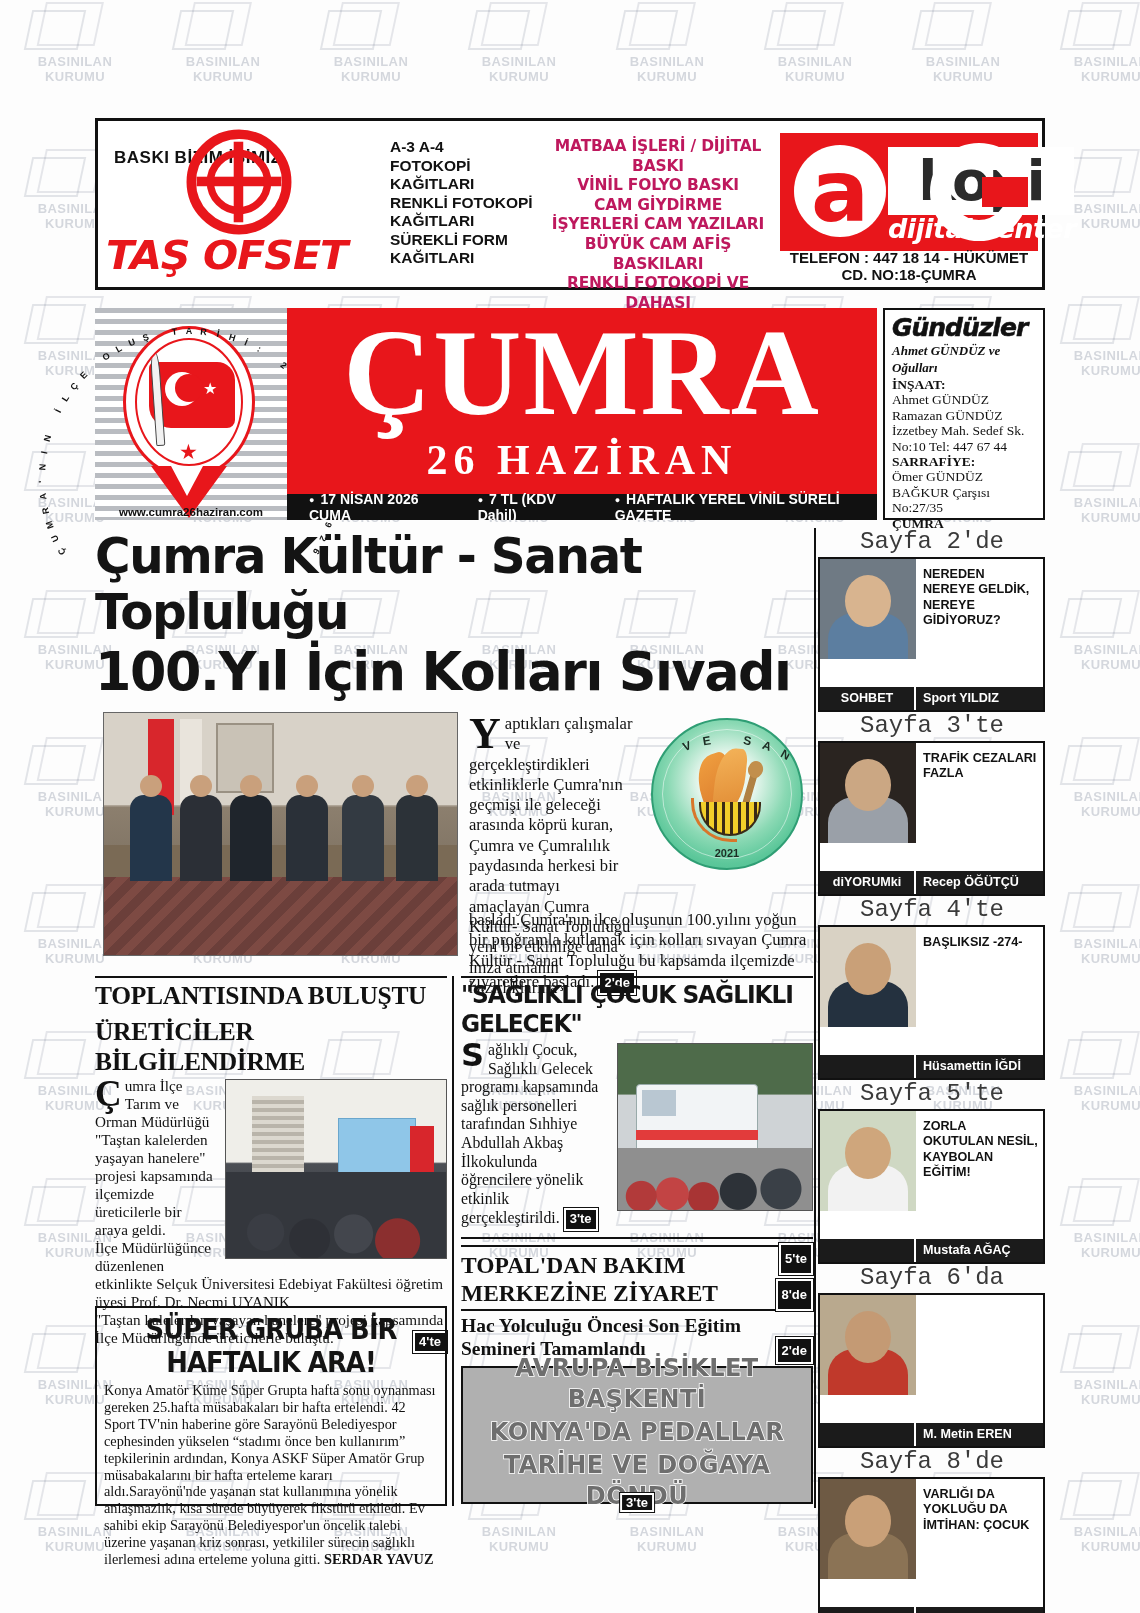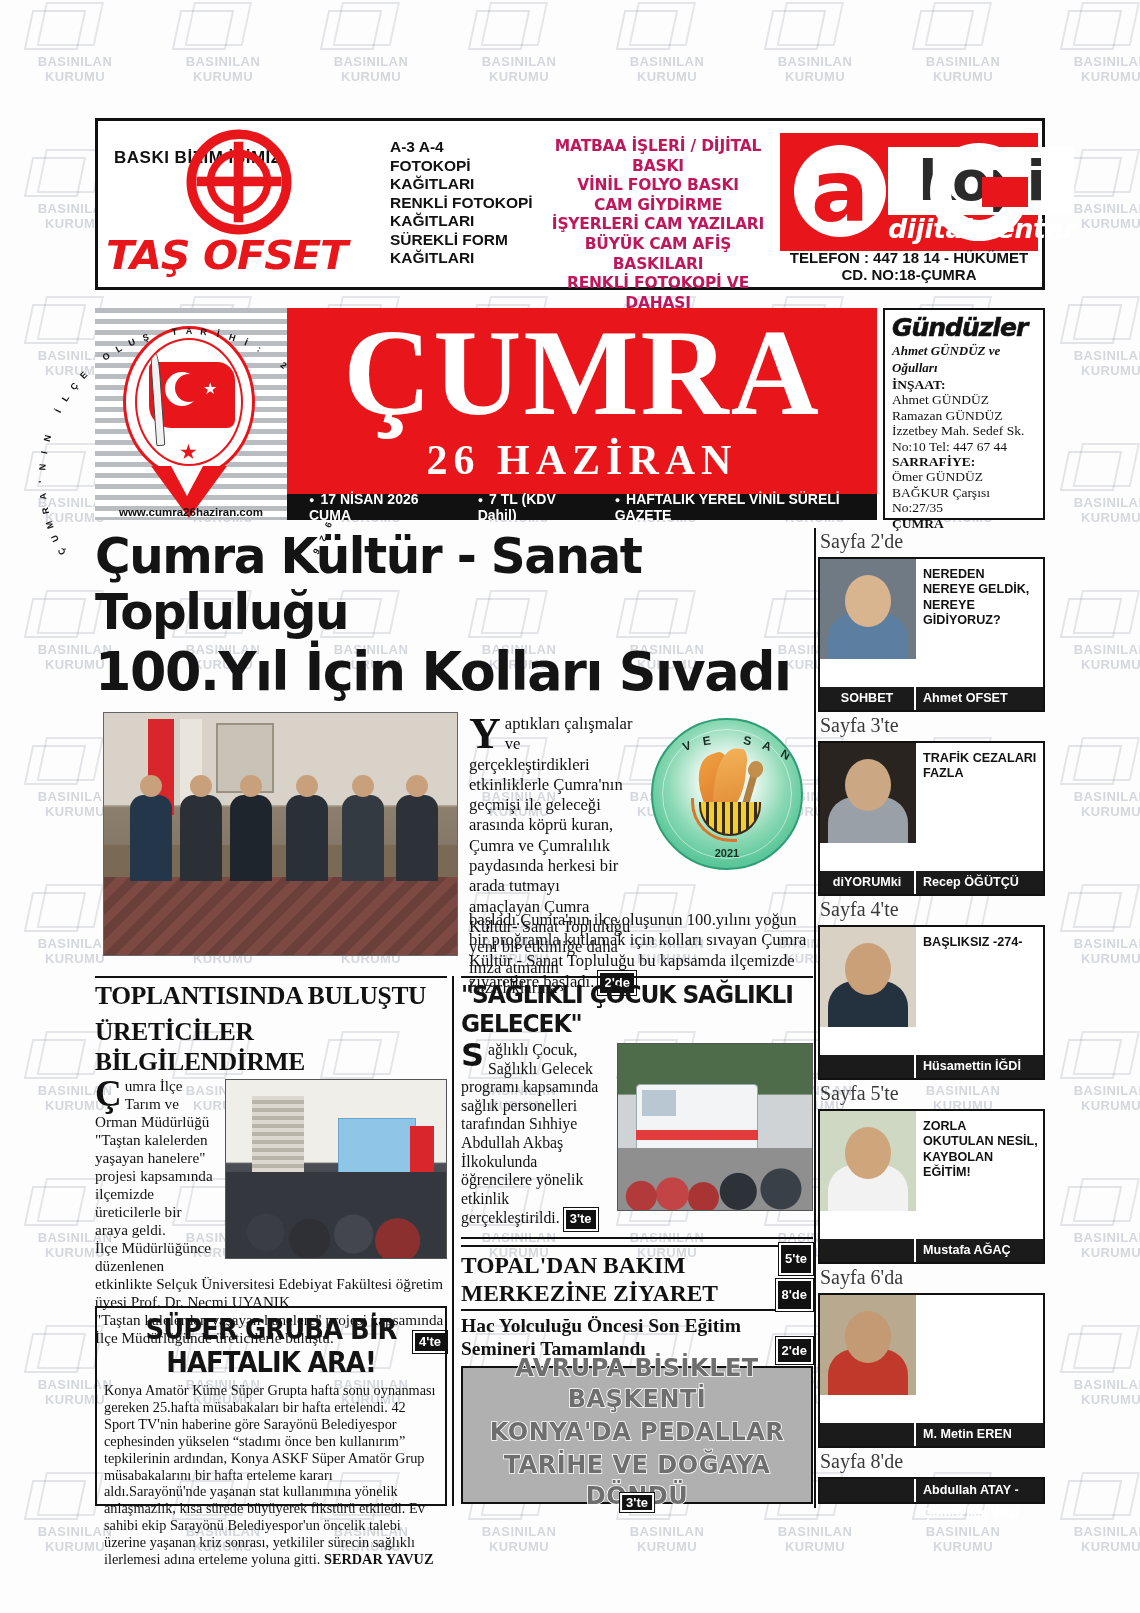--- a/index.html
+++ b/index.html
@@ -470,23 +470,24 @@
     text-align: center;
     font-family: "DejaVu Sans", sans-serif; font-weight: bold;
     font-size: 24px; line-height: 31px; color: #6e6e6e;
     -webkit-text-stroke: 1.6px #ffffff;
     paint-order: stroke fill;
     letter-spacing: 0.5px;
   }
 
   
   .sayfa-lbl {
-    font-family: Liberation Serif, serif;
-    font-size: 20px; line-height: 27px; color: #3a3a3a;
+    font-family: Liberation Mono, monospace;
+    font-size: 24px; line-height: 27px; color: #3a3a3a;
     padding-left: 2px;
+    margin-left: 40px;
   }
   .colm {
     border: 2px solid #111; width: 227px; margin-top: 2px;
     background: #fff;
   }
   .colm-top { display: flex; height: 128px; }
   .colm-photo {
     width: 96px; height: 100px; border-right: 0; position: relative; overflow: hidden;
   }
   .colm-title {
@@ -1061,21 +1062,21 @@
               <div class="face">
                 <div class="bg" style="background:#6f7a84"></div>
                 <div class="body" style="width:80px;height:46px;background:#5c7ea0"></div>
                 <div class="head" style="top:16px;width:46px;height:52px;background:#d8b48f"></div>
               </div>
             </div>
             <div class="colm-title">NEREDEN NEREYE GELDİK, NEREYE GİDİYORUZ?</div>
           </div>
           <div class="colm-bar">
             <div class="colm-cat">SOHBET</div>
-            <div class="colm-name">Ahmet OFSET</div>
+            <div class="colm-name">Sport YILDIZ</div>
           </div>
         </div>
         <div class="sayfa-lbl">Sayfa 3'te</div>
         <div class="colm">
           <div class="colm-top">
             <div class="colm-photo">
               <div class="face">
                 <div class="bg" style="background:#2a2420"></div>
                 <div class="body" style="width:80px;height:46px;background:#9aa0a8"></div>
                 <div class="head" style="top:16px;width:46px;height:52px;background:#cba783"></div>
@@ -1133,20 +1134,30 @@
               </div>
             </div>
           </div>
           <div class="colm-bar">
             <div class="colm-cat"></div>
             <div class="colm-name">M. Metin EREN</div>
           </div>
         </div>
         <div class="sayfa-lbl">Sayfa 8'de</div>
         <div class="colm">
+          <div class="colm-top">
+            <div class="colm-photo">
+              <div class="face">
+                <div class="bg" style="background:#6e5a44"></div>
+                <div class="body" style="width:80px;height:46px;background:#8b7355"></div>
+                <div class="head" style="top:16px;width:46px;height:52px;background:#c9a078"></div>
+              </div>
+            </div>
+            <div class="colm-title">VARLIĞI DA YOKLUĞU DA İMTİHAN: ÇOCUK</div>
+          </div>
           <div class="colm-bar">
             <div class="colm-cat"></div>
             <div class="colm-name">Abdullah ATAY  - Çumra İlçe Vaizi</div>
           </div>
         </div>
       </div>
   </div>
 </div>
 
 </body></html>

